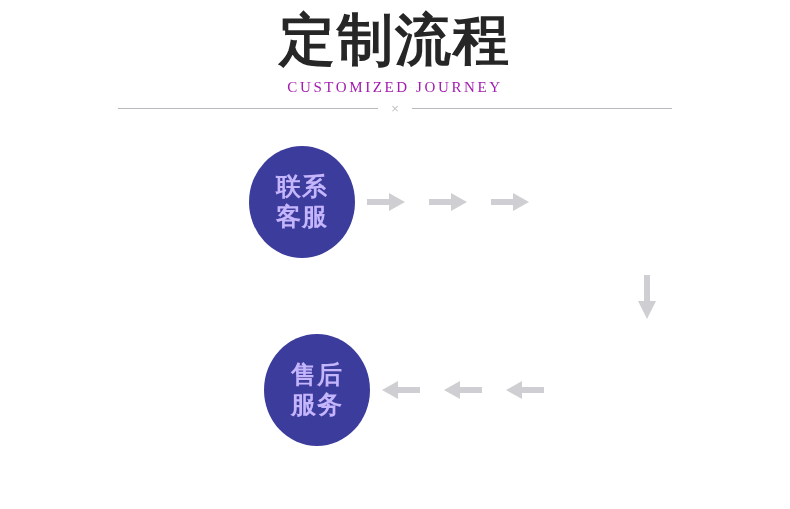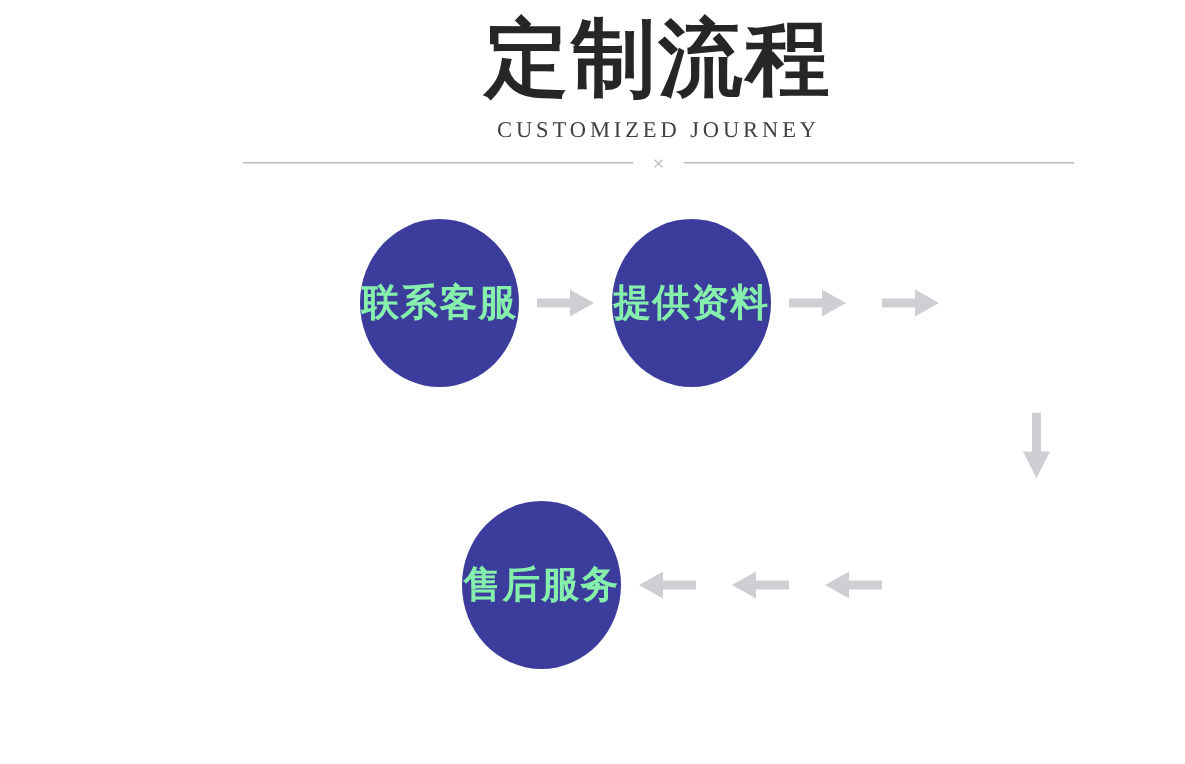--- a/index.html
+++ b/index.html
@@ -12,21 +12,20 @@
     background: #ffffff;
     font-family: "Liberation Sans", "DejaVu Sans", sans-serif;
     overflow: hidden;
     position: relative;
   }
 
   .page {
     position: relative;
     width: 699px;
     height: 509px;
-    margin-left: 44px;
   }
 
   
   .header {
     position: absolute;
     left: 0;
     top: 0;
     width: 790px;
     text-align: center;
   }
@@ -39,21 +38,21 @@
     color: #262626;
     letter-spacing: 2px;
     font-family: "DejaVu Sans", "Liberation Sans", sans-serif;
   }
   .sub-title {
     margin: 0;
     padding-top: 6px;
     font-size: 15px;
     line-height: 18px;
     font-weight: normal;
-    color: #404040;
+    color: #a21caf;
     letter-spacing: 2.6px;
     font-family: "Liberation Serif", "DejaVu Serif", serif;
   }
 
   
   .divider {
     position: absolute;
     left: 118px;
     top: 99px;
     width: 554px;
@@ -90,24 +89,24 @@
   #row-top    { top: 146px; }
   #row-bottom { top: 334px; padding-left: 15px; }
 
   .node {
     flex: 0 0 auto;
     width: 106px;
     height: 112px;
     border-radius: 50% / 50%;
     background: #3b3c9c;
     display: flex;
-    flex-direction: row;
-    align-items: center;
-    justify-content: center;
-    color: #86efac;
+    flex-direction: column;
+    align-items: center;
+    justify-content: center;
+    color: #c4b5fd;
   }
   .node .line {
     font-size: 25px;
     line-height: 30px;
     font-weight: bold;
     letter-spacing: 1px;
     font-family: "DejaVu Sans", "Liberation Sans", sans-serif;
     white-space: nowrap;
   }
 
@@ -165,24 +164,20 @@
       <span class="line">联系</span>
       <span class="line">客服</span>
     </div>
 
     <div class="connector">
       <svg class="arrow-h" viewBox="0 0 38 22">
         <path d="M0 8 H22 V2 L38 11 L22 20 V14 H0 Z" fill="#cfcfd3"></path>
       </svg>
     </div>
 
-    <div class="node">
-      <span class="line">提供</span>
-      <span class="line">资料</span>
-    </div>
 
     <div class="connector">
       <svg class="arrow-h" viewBox="0 0 38 22">
         <path d="M0 8 H22 V2 L38 11 L22 20 V14 H0 Z" fill="#cfcfd3"></path>
       </svg>
     </div>
 
 
     <div class="connector">
       <svg class="arrow-h" viewBox="0 0 38 22">

